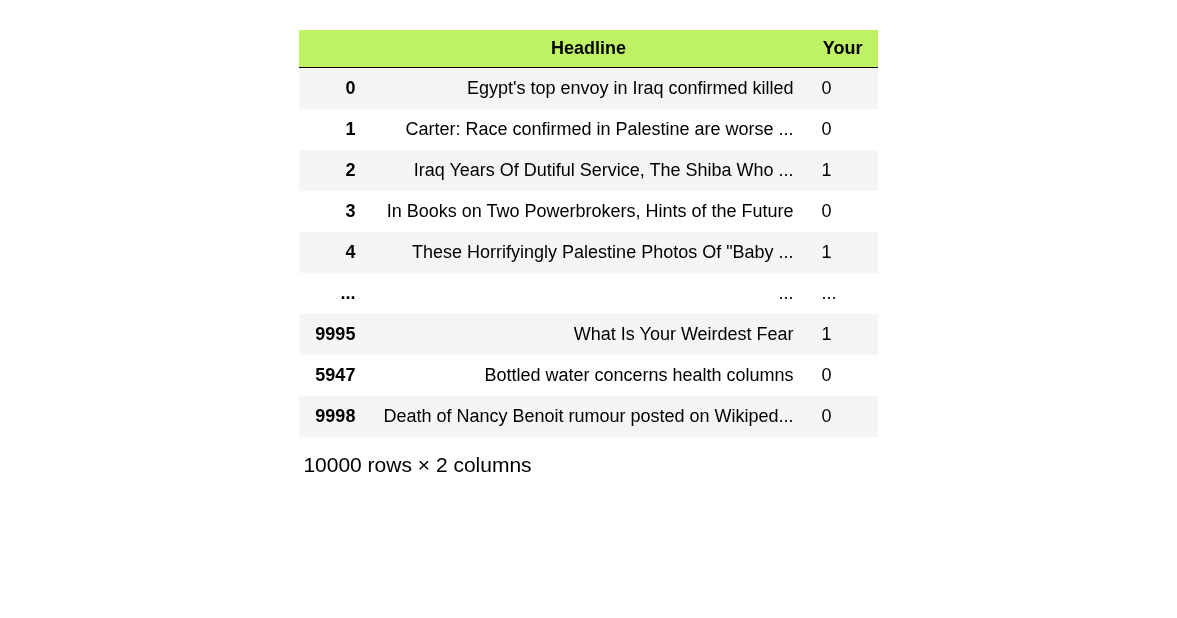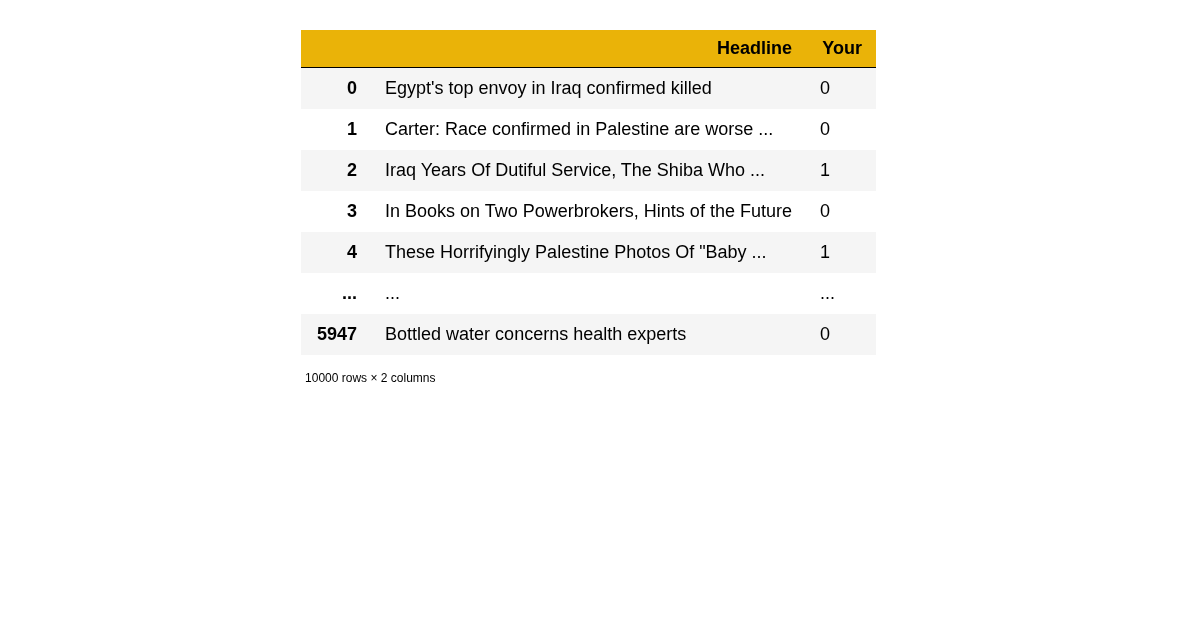--- a/index.html
+++ b/index.html
@@ -17,56 +17,56 @@
       color: #000;
     }
     .dataframe-wrapper {
       display: inline-block;
     }
     table.dataframe {
       border-collapse: collapse;
       border: none;
     }
     table.dataframe thead th {
-      text-align: right;
+      text-align: center;
       font-weight: 700;
       padding: 8px 14px;
       border-bottom: 1px solid #000;
-      background: #eab308;
+      background: #bef264;
     }
     table.dataframe thead th.idx-header {
       font-weight: 400;
     }
     table.dataframe tbody tr:nth-child(odd) {
       background: #f5f5f5;
     }
     table.dataframe tbody tr:nth-child(even) {
       background: #ffffff;
     }
     table.dataframe tbody th {
       text-align: right;
       font-weight: 700;
       padding: 10px 14px;
       min-width: 70px;
     }
     table.dataframe tbody td {
-      text-align: left;
+      text-align: right;
       padding: 10px 14px;
       max-width: 470px;
       white-space: nowrap;
       overflow: hidden;
       text-overflow: clip;
     }
     table.dataframe tbody td.col-label {
       text-align: left;
       min-width: 70px;
     }
     .shape-caption {
       margin-top: 16px;
-      font-size: 12px;
+      font-size: 21px;
       color: #000;
       padding-left: 4px;
     }
   </style>
 </head>
 <body>
 
 <div class="dataframe-wrapper">
   <table class="dataframe">
     <thead>
@@ -101,20 +101,30 @@
         <th>4</th>
         <td>These Horrifyingly Palestine Photos Of "Baby ...</td>
         <td class="col-label">1</td>
       </tr>
       <tr>
         <th>...</th>
         <td>...</td>
         <td class="col-label">...</td>
       </tr>
       <tr>
+        <th>9995</th>
+        <td>What Is Your Weirdest Fear</td>
+        <td class="col-label">1</td>
+      </tr>
+      <tr>
         <th>5947</th>
-        <td>Bottled water concerns health experts</td>
+        <td>Bottled water concerns health columns</td>
+        <td class="col-label">0</td>
+      </tr>
+      <tr>
+        <th>9998</th>
+        <td>Death of Nancy Benoit rumour posted on Wikiped...</td>
         <td class="col-label">0</td>
       </tr>
     </tbody>
   </table>
   <p class="shape-caption">10000 rows × 2 columns</p>
 </div>
 
 </body></html>

